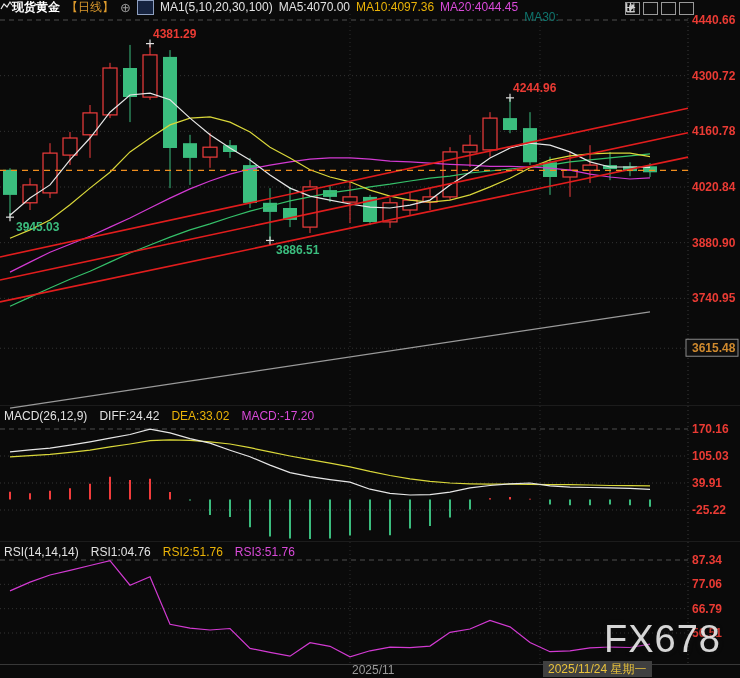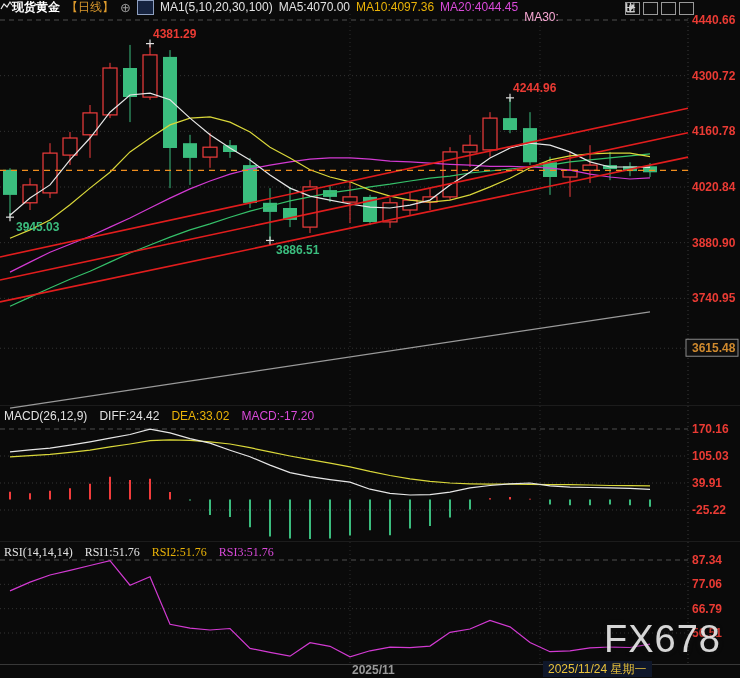--- a/index.html
+++ b/index.html
@@ -7,29 +7,29 @@
         font-family:"Liberation Sans","DejaVu Sans",sans-serif;}
   svg{position:absolute;left:0;top:0;}
   .header{position:absolute;top:0;left:0;width:740px;height:15px;display:flex;align-items:center;
           gap:6px;padding-left:4px;font-size:12px;line-height:15px;white-space:nowrap;z-index:5;}
   .sym{color:#ffffff;font-weight:bold;padding-left:8px;}
   .period{color:#de9b2d;font-weight:normal;cursor:pointer;}
   .plusic{color:#9a9a9a;font-size:13px;cursor:pointer;}
   .chart-ic{width:15px;height:13px;border:1px solid #8fa0c0;background:#152档240;display:inline-flex;}
   .chart-ic{background:#16233f;align-items:center;justify-content:center;cursor:pointer;}
   .ma-set{color:#e2e2e2;}
-  .c-w{color:#e2e2e2;text-align:right;}.c-y{color:#eab308;}.c-m{color:#d94ad9;}.c-g{color:#f9a8d4;margin-top:20px;}
+  .c-w{color:#e2e2e2;text-align:right;}.c-y{color:#eab308;}.c-m{color:#d94ad9;}.c-g{color:#0f766e;margin-top:20px;}
   .toolbar{position:absolute;left:625px;top:2px;display:flex;gap:3px;z-index:6;}
   .tbtn{width:15px;height:13px;border:1px solid #999;background:#0d0d0d;display:flex;align-items:center;
         justify-content:center;padding:0;box-sizing:border-box;cursor:pointer;}
   .ind-row{position:absolute;left:4px;font-size:12px;display:flex;gap:12px;white-space:nowrap;z-index:5;}
   .macd-row{top:409px;}
-  .rsi-row{top:545px;font-family:Liberation Serif, serif;}
-  .d1{position:absolute;left:352px;top:663px;color:#9a9a9a;font-size:12px;z-index:5;font-weight:bold;}
-  .d2{position:absolute;left:543px;top:661px;background:#0f172a;color:#e9c23b;font-size:12px;
+  .rsi-row{top:545px;}
+  .d1{position:absolute;left:352px;top:663px;color:#9a9a9a;font-size:12px;z-index:5;}
+  .d2{position:absolute;left:543px;top:661px;background:#404040;color:#e9c23b;font-size:12px;
       padding:0 5px;height:16px;line-height:16px;z-index:5;}
   .watermark{position:absolute;left:604px;top:618px;font-size:38px;letter-spacing:1px;color:#e8e8e8;
              opacity:0.92;z-index:9;text-shadow:0 0 5px rgba(20,20,20,0.9);}
 </style>
 </head>
 <body>
 
 <div class="root">
 
   <svg id="chart-svg" width="740" height="678">
@@ -238,21 +238,21 @@
 
   <div class="ind-row macd-row">
     <span class="c-w">MACD(26,12,9)</span>
     <span class="c-w">DIFF:24.42</span>
     <span class="c-y">DEA:33.02</span>
     <span class="c-m">MACD:-17.20</span>
   </div>
 
   <div class="ind-row rsi-row">
     <span class="c-w">RSI(14,14,14)</span>
-    <span class="c-w">RSI1:51.76</span>
+    <span class="c-w">RSI1:04.76</span>
     <span class="c-y">RSI2:51.76</span>
     <span class="c-m">RSI3:51.76</span>
   </div>
 
   <div class="d1">2025/11</div>
   <div class="d2">2025/11/24 星期一</div>
 
   <div class="watermark">FX678</div>
 </div>
 

